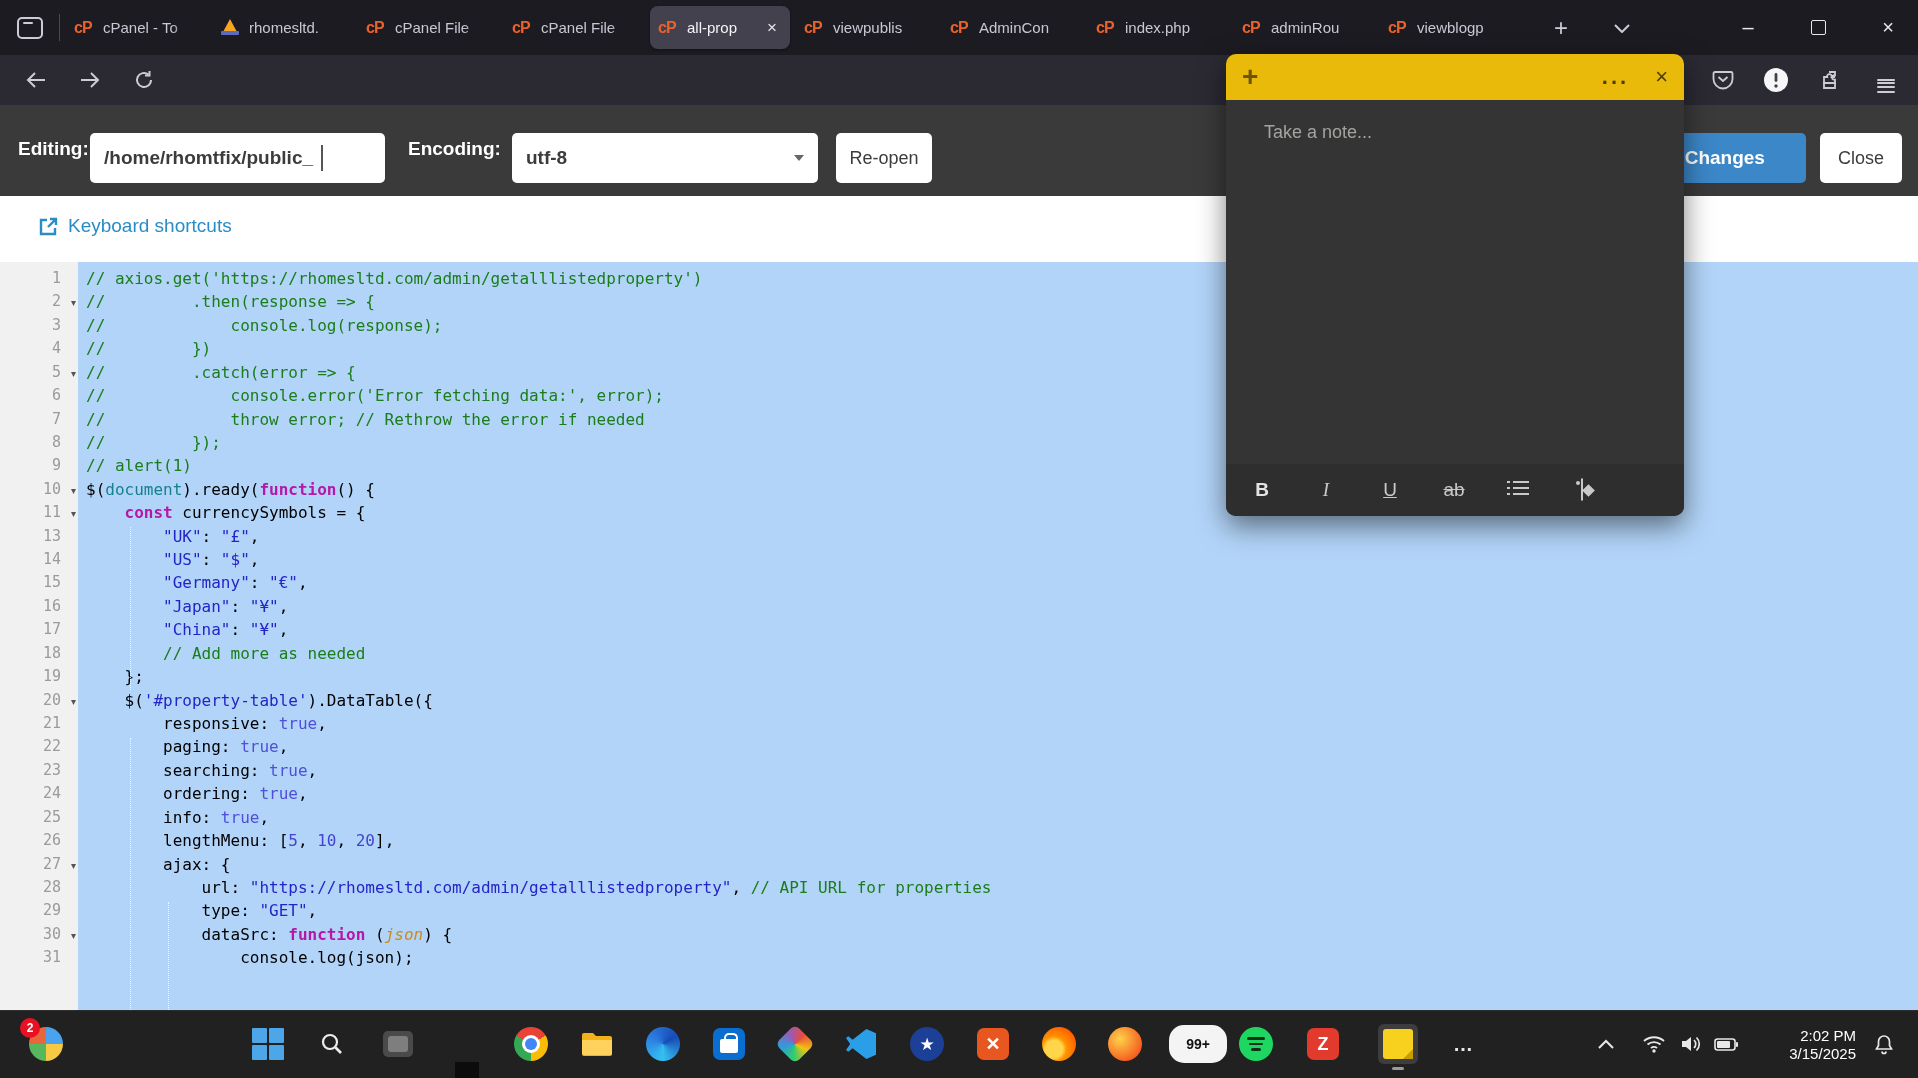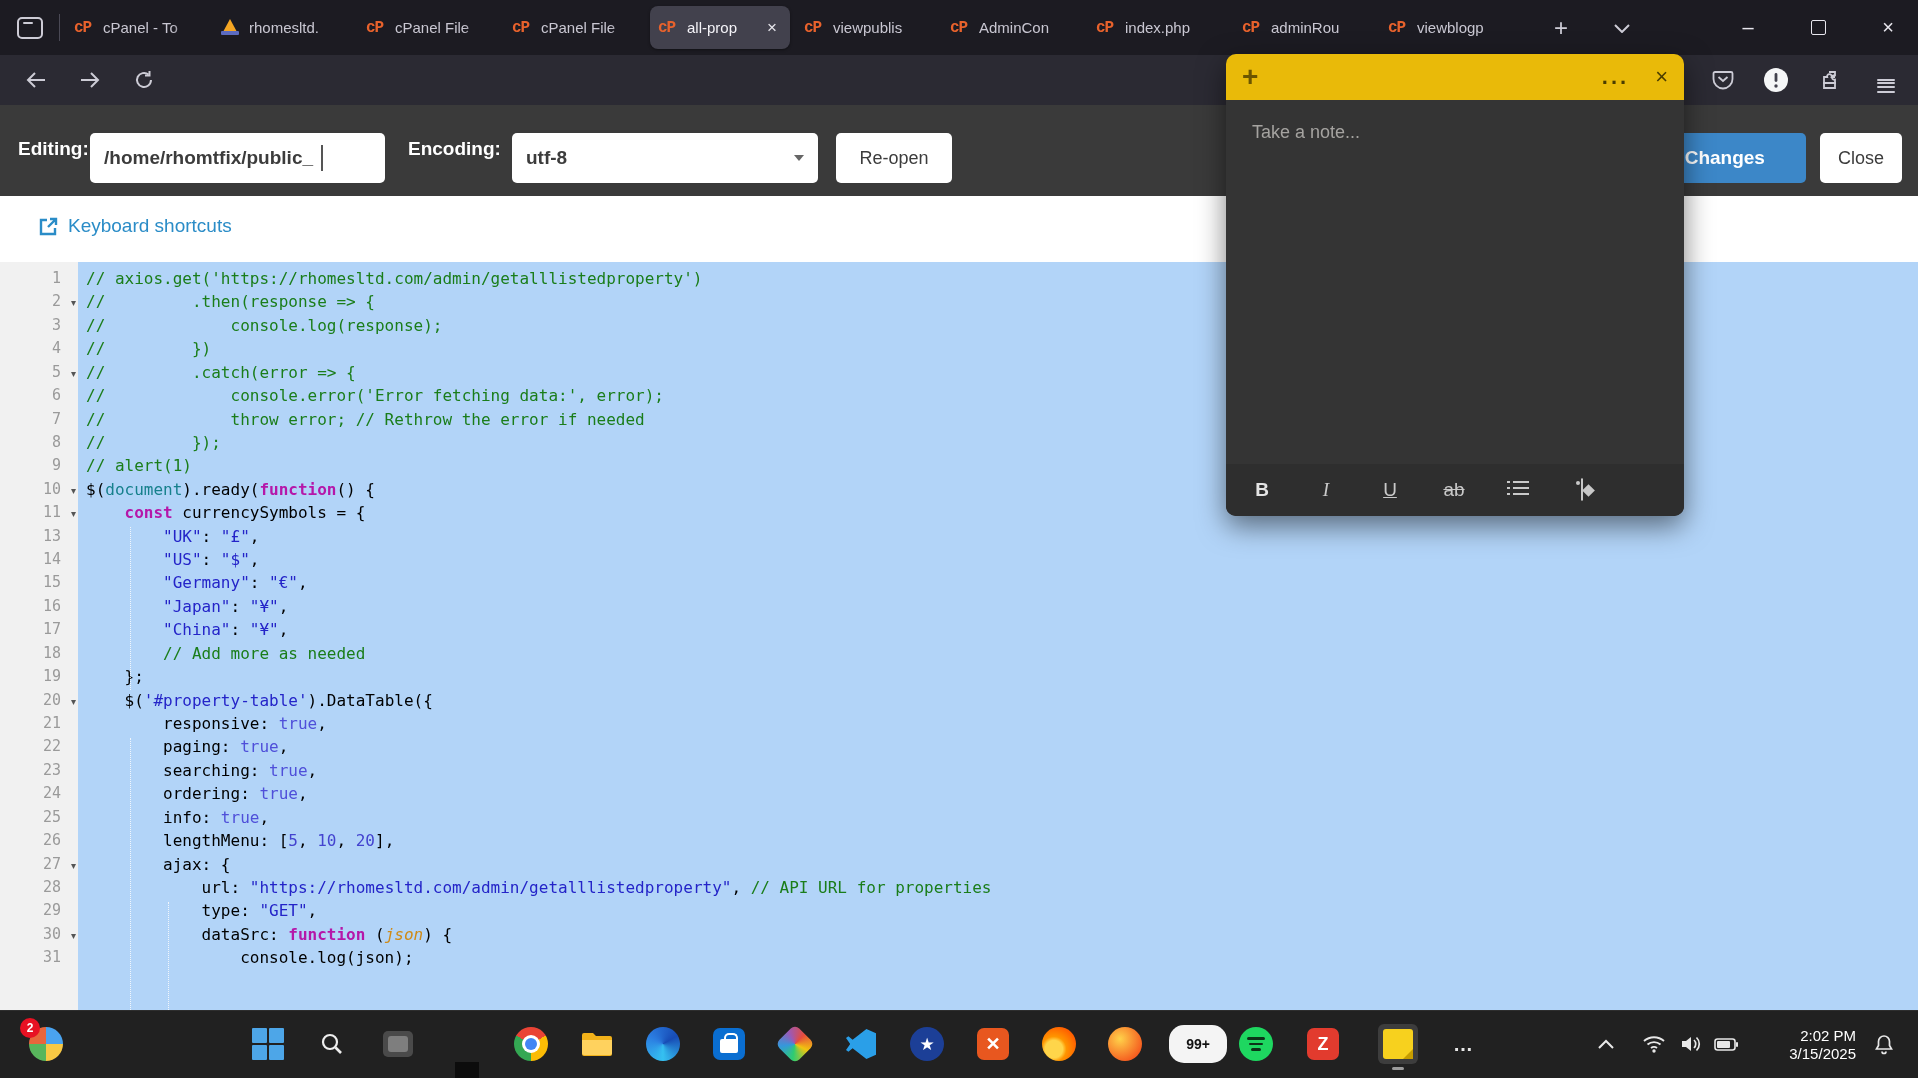--- a/index.html
+++ b/index.html
@@ -9,21 +9,21 @@
   
   .tabbar{position:absolute;left:0;top:0;width:1918px;height:55px;background:#1c1b22;}
   .ffview{position:absolute;left:10px;top:11px;width:40px;height:33px;border-radius:6px;
           display:flex;align-items:center;justify-content:center;}
   .ffview .box{width:22px;height:18px;border:2px solid #cdccd6;border-radius:5px;position:relative;}
   .ffview .box::before{content:"";position:absolute;left:4px;top:3px;width:10px;height:2.5px;background:#cdccd6;border-radius:2px;}
   .tabsep{position:absolute;left:59px;top:14px;width:1px;height:27px;background:#4a4955;}
   .tab{position:absolute;top:6px;height:43px;width:140px;border-radius:8px;display:flex;align-items:center;
        padding:0 8px;box-sizing:border-box;color:#c9c7d2;font-size:15px;}
   .tab.active{background:#42414d;color:#f4f3f8;box-shadow:0 1px 3px rgba(0,0,0,.4);}
-  .favicon-cp{flex:none;width:22px;margin-right:7px;color:#e8622c;font-weight:bold;font-size:16px;letter-spacing:-1px;font-family:Liberation Mono, monospace;}
+  .favicon-cp{flex:none;width:22px;margin-right:7px;color:#e8622c;font-weight:bold;font-size:16px;letter-spacing:-1px;}
   .favicon-pma{flex:none;width:22px;height:18px;margin-right:7px;position:relative;}
   .favicon-pma::before{content:"";position:absolute;left:3px;top:0;width:0;height:0;
         border-left:7px solid transparent;border-right:7px solid transparent;border-bottom:13px solid #f5a623;}
   .favicon-pma::after{content:"";position:absolute;left:1px;top:12px;width:18px;height:4px;background:#5c6bc0;border-radius:1px;}
   .tab-label{flex:1;white-space:nowrap;overflow:hidden;
        -webkit-mask-image:linear-gradient(to right,#000 72%,transparent 98%);
        mask-image:linear-gradient(to right,#000 72%,transparent 98%);}
   .tab-close{flex:none;width:20px;height:20px;border-radius:4px;display:flex;align-items:center;justify-content:center;
        font-size:17px;color:#e7e6ec;}
   .newtab{position:absolute;left:1545px;top:12px;width:32px;height:32px;color:#cdccd6;font-size:24px;
@@ -83,21 +83,21 @@
   .indent-guide{position:absolute;width:0;border-left:1px dotted #fdfdfd;opacity:.85;}
 
   
   .note{position:absolute;left:1226px;top:54px;width:458px;height:462px;border-radius:10px;z-index:50;
        box-shadow:0 10px 28px rgba(0,0,0,.5);background:#343434;}
   .note-head{position:absolute;left:0;top:0;width:100%;height:46px;background:#e9ba09;border-radius:10px 10px 0 0;
        display:flex;align-items:center;padding:0 16px;box-sizing:border-box;}
   .note-add{font-size:28px;color:#6b5500;font-weight:bold;line-height:1;}
   .note-menu{margin-left:auto;color:#4a3d00;font-size:22px;font-weight:bold;letter-spacing:3px;line-height:0.4;}
   .note-close{margin-left:26px;color:#4a3d00;font-size:22px;line-height:1;}
-  .note-body{position:absolute;left:4px;top:46px;width:100%;height:364px;}
+  .note-body{position:absolute;left:16px;top:46px;width:100%;height:364px;}
   .note-placeholder{position:absolute;left:22px;top:22px;color:#a5a3a0;font-size:18px;}
   .note-toolbar{position:absolute;left:0;bottom:0;width:100%;height:52px;background:#2e2e2e;border-radius:0 0 10px 10px;
        display:flex;align-items:center;padding-left:24px;gap:40px;box-sizing:border-box;}
   .note-tool{color:#c9c9c9;font-size:19px;width:24px;text-align:center;}
   .nt-b{font-weight:bold;color:#e4e4e4;}
   .nt-i{font-style:italic;font-family:"Liberation Serif",serif;}
   .nt-u{text-decoration:underline;}
   .nt-s{text-decoration:line-through;}
   .list-icon{display:inline-block;position:relative;width:22px;height:16px;}
   .list-icon span{position:absolute;left:6px;width:16px;height:2px;background:#c9c9c9;}
@@ -282,21 +282,21 @@
   <span class="edlabel" style="left:18px">Editing:</span>
   <div class="edinput" style="left:90px;width:295px">
     <span>/home/rhomtfix/public_</span>
       <span class="caret"></span>
   </div>
   <span class="edlabel" style="left:408px">Encoding:</span>
   <div class="edinput edselect" style="left:512px;width:306px">
     <span>utf-8</span>
     <span class="chev"></span>
   </div>
-  <div class="btn white" style="position:absolute;left:836px;top:28px;width:116px;height:50px">Re-open</div>
+  <div class="btn white" style="position:absolute;left:836px;top:28px;width:96px;height:50px">Re-open</div>
   <div class="btn blue" style="position:absolute;left:1594px;top:28px;width:212px;height:50px">Save Changes</div>
   <div class="btn white" style="position:absolute;left:1820px;top:28px;width:82px;height:50px">Close</div>
 </div>
 
 <div class="edsub">
   <a class="kbd-link">
     <svg width="21" height="21" viewBox="0 0 21 21">
         <path d="M9 4H3v14h14v-6" fill="none" stroke="#2a8cc7" stroke-width="2.4"></path>
         <path d="M12 3h6v6 M18 3l-8 8" fill="none" stroke="#2a8cc7" stroke-width="2.4"></path>
       </svg>

